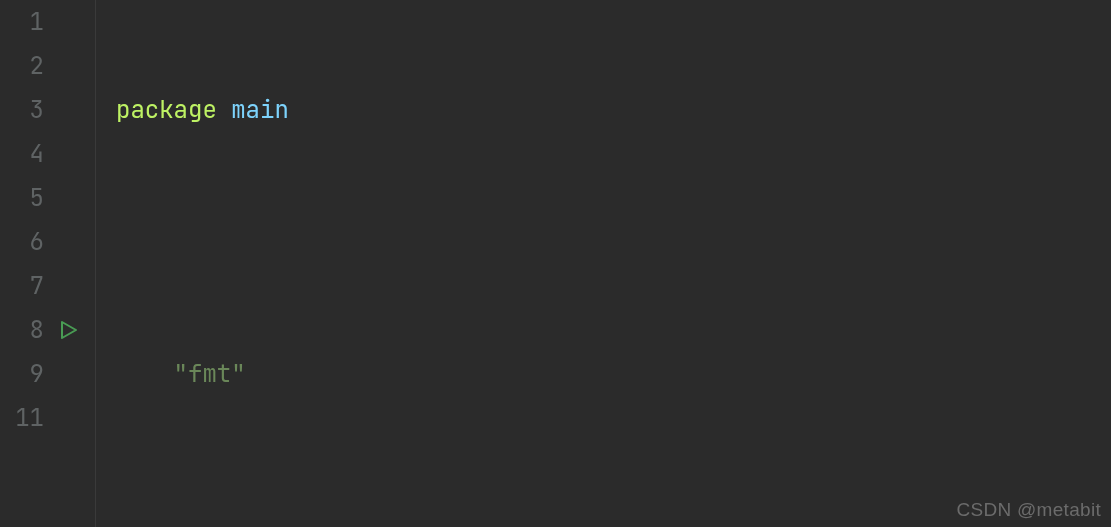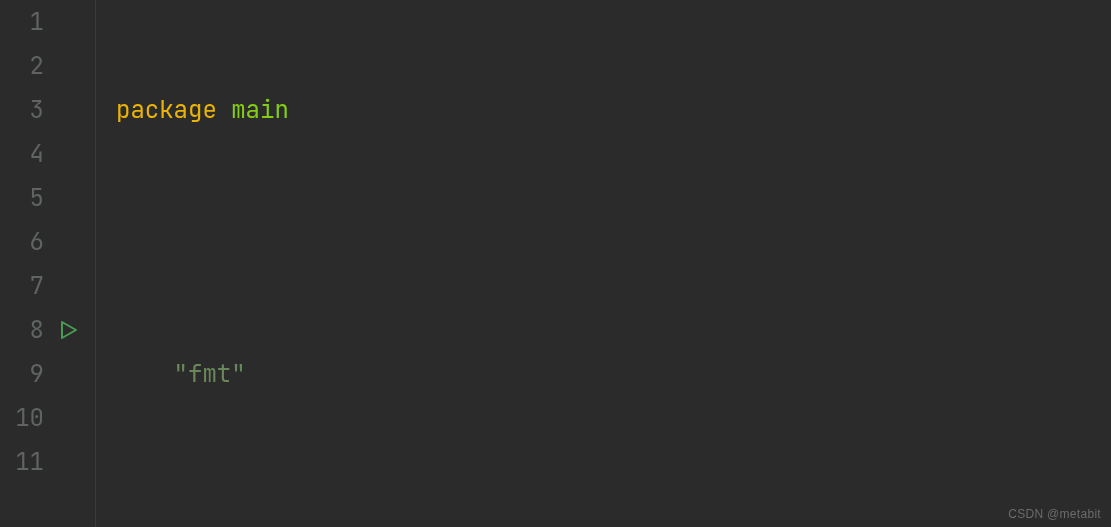--- a/index.html
+++ b/index.html
@@ -42,30 +42,30 @@
     align-items: center;
     justify-content: center;
   }
   .code {
     padding-left: 20px;
     white-space: pre;
   }
   .code-row {
     height: 44px;
   }
-  .kw  { color: #eab308; text-align: right; }          
-  .pkgname { color: #84cc16; }
+  .kw  { color: #bef264; text-align: right; }          
+  .pkgname { color: #7dd3fc; }
   .str { color: #6a8759; }           
   .punc{ color: #a9b7c6; }           
   .watermark {
     position: absolute;
     bottom: 6px;
     right: 10px;
     font-family: Arial, sans-serif;
-    font-size: 12px;
+    font-size: 19px;
     color: #6b6b6b;
     line-height: normal;
     letter-spacing: 0.3px;
   }
 </style>
 </head>
 <body>
 
 <div class="editor">
   <div class="gutter">
@@ -103,24 +103,20 @@
         <svg width="20" height="20" viewBox="0 0 20 20">
             <polygon points="4,2 18,10 4,18" fill="none" stroke="#499c54" stroke-width="2" stroke-linejoin="round"></polygon>
           </svg>
       </span>
     </div>
     <div class="gutter-row">
         <span class="line-num">9</span>
         <span class="run-icon"></span>
       </div>
     <div class="gutter-row">
-        <span class="line-num">10</span>
-        <span class="run-icon"></span>
-      </div>
-    <div class="gutter-row">
         <span class="line-num">11</span>
         <span class="run-icon"></span>
       </div>
   </div>
 
   <div class="code">
     <div class="code-row"><span class="kw">package</span> <span class="pkgname">main</span></div>
     <div class="code-row"></div>
     <div class="code-row">    <span class="str">"fmt"</span></div>
     

